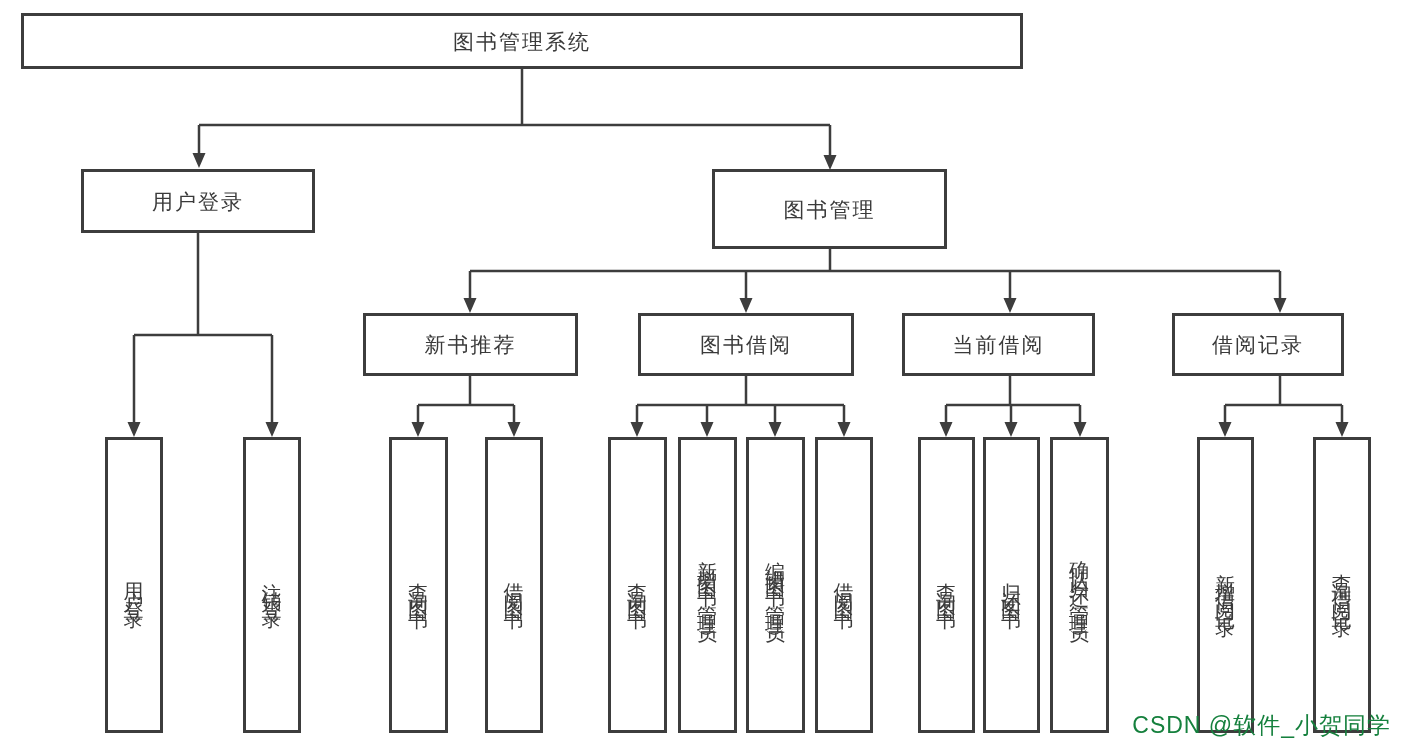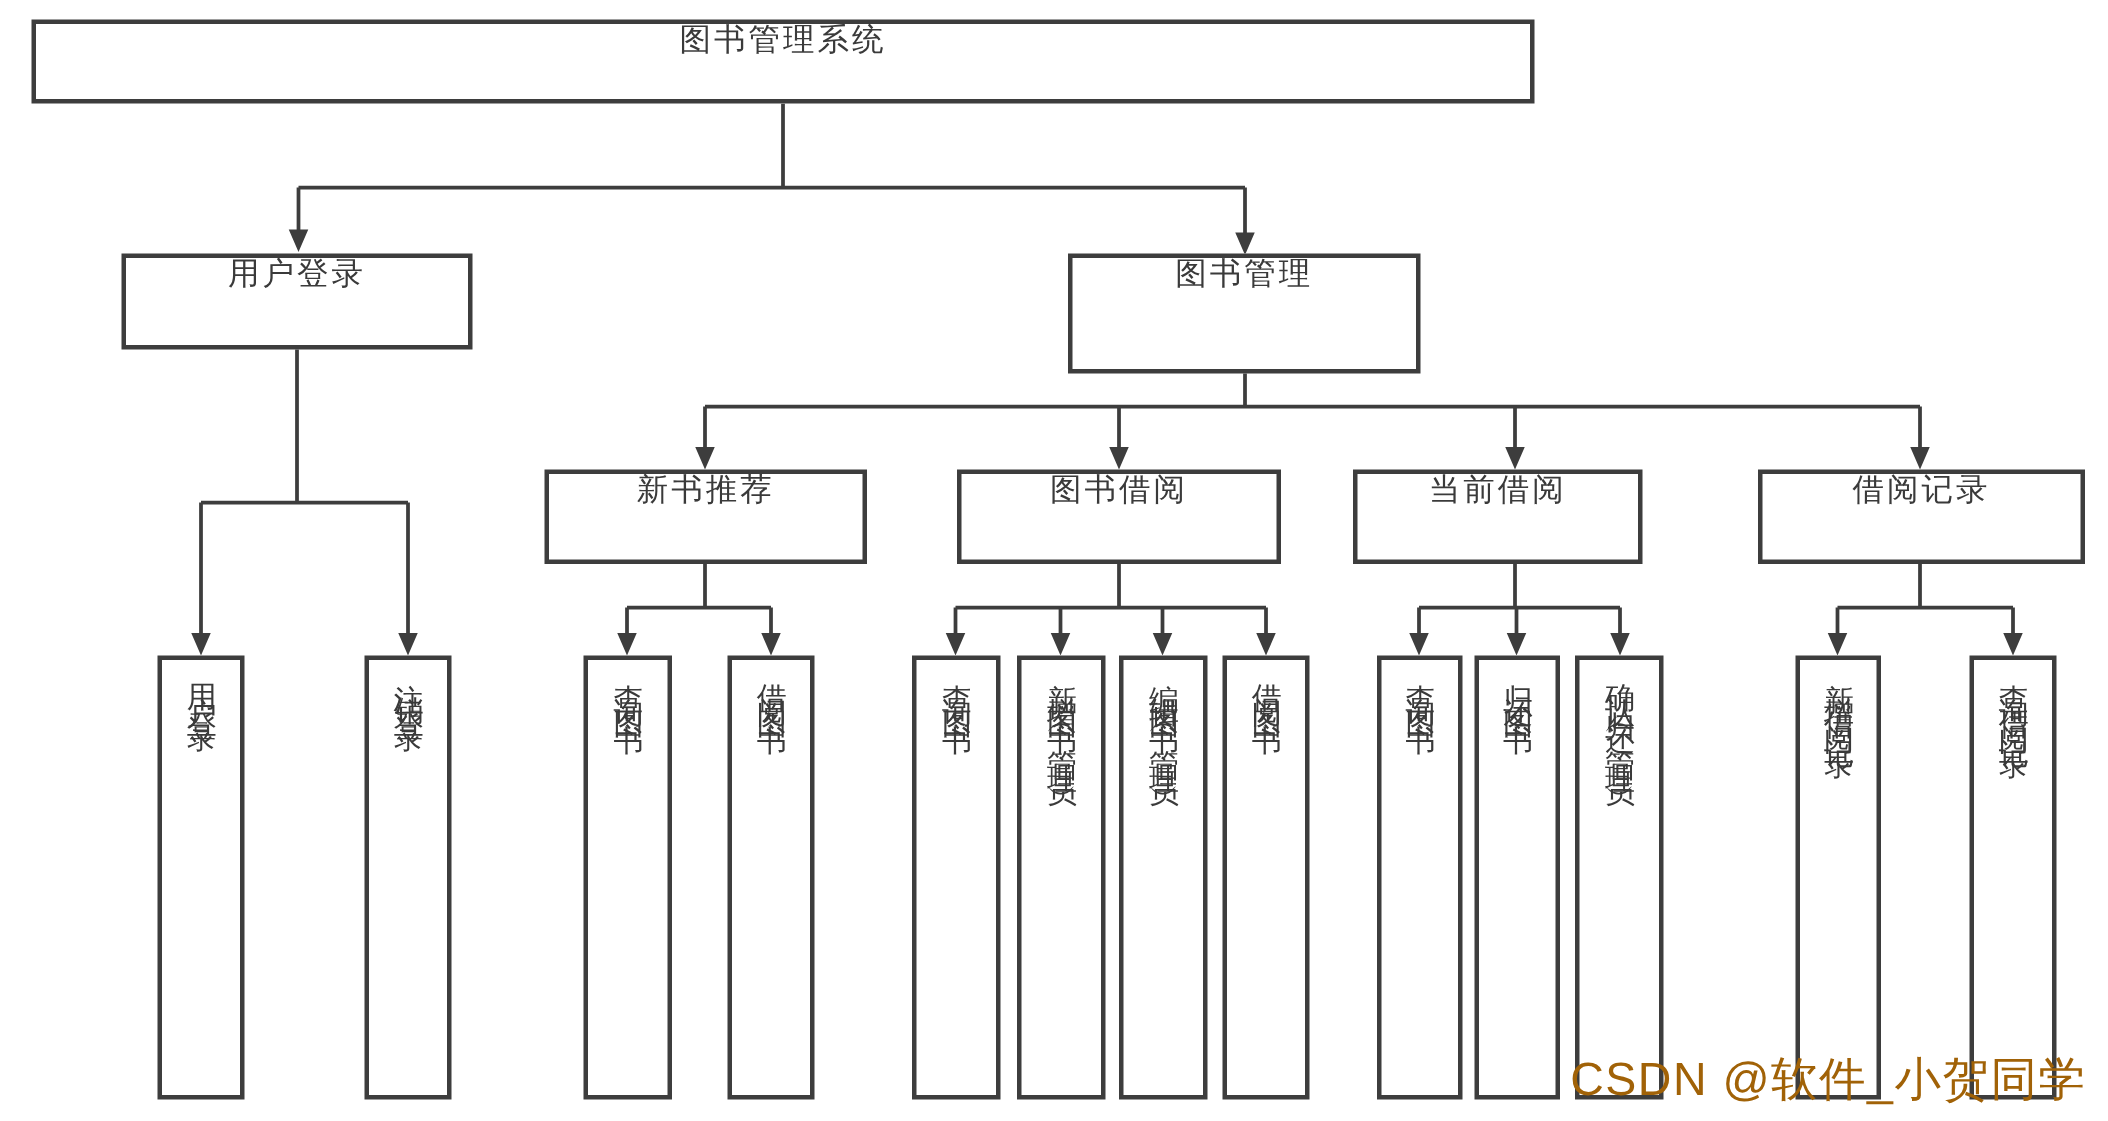--- a/index.html
+++ b/index.html
@@ -9,42 +9,42 @@
     background:#ffffff;
     font-family:"Liberation Sans","DejaVu Sans",sans-serif;
     overflow:hidden;
   }
   #connectors{position:absolute;left:0;top:0;width:1405px;height:747px;}
   .node{
     position:absolute;
     background:#ffffff;
     border:3px solid #3d3d3d;
     box-sizing:border-box;
-    display:flex;justify-content:center;
+    display:flex;align-items:center;justify-content:center;
     color:#3a3a3a;
   }
   .node.h .lbl{
     font-size:21px;
     letter-spacing:2px;
     white-space:nowrap;
     line-height:1;
   }
   .node.v .lbl{
     writing-mode:vertical-rl;
     text-orientation:mixed;
     font-size:20px;
     letter-spacing:9px;
     line-height:1;
     white-space:nowrap;
   }
   #watermark{
     position:absolute;
     right:14px;bottom:6px;
-    font-size:31px;
-    color:#a16207;
+    font-size:23px;
+    color:#15803d;
     letter-spacing:1px;
     white-space:nowrap;
   }
 </style>
 </head>
 <body>
 
 <div id="canvas">
 
   <svg id="connectors" viewBox="0 0 1405 747" xmlns="http://www.w3.org/2000/svg">
@@ -89,21 +89,21 @@
 
   <div class="node h" style="left:638px;top:313px;width:216px;height:63px">
     <span class="lbl">图书借阅</span>
   </div>
   <div class="node h" style="left:363px;top:313px;width:215px;height:63px">
     <span class="lbl">新书推荐</span>
   </div>
   <div class="node h" style="left:902px;top:313px;width:193px;height:63px">
     <span class="lbl">当前借阅</span>
   </div>
-  <div class="node h" style="left:1172px;top:313px;width:218px;height:63px">
+  <div class="node h" style="left:1172px;top:313px;width:172px;height:63px">
     <span class="lbl">借阅记录</span>
   </div>
 
   <div class="node v" style="left:105px;top:437px;width:58px;height:296px">
     <span class="lbl">用户登录</span>
   </div>
   <div class="node v" style="left:243px;top:437px;width:58px;height:296px">
     <span class="lbl">注销登录</span>
   </div>
 

